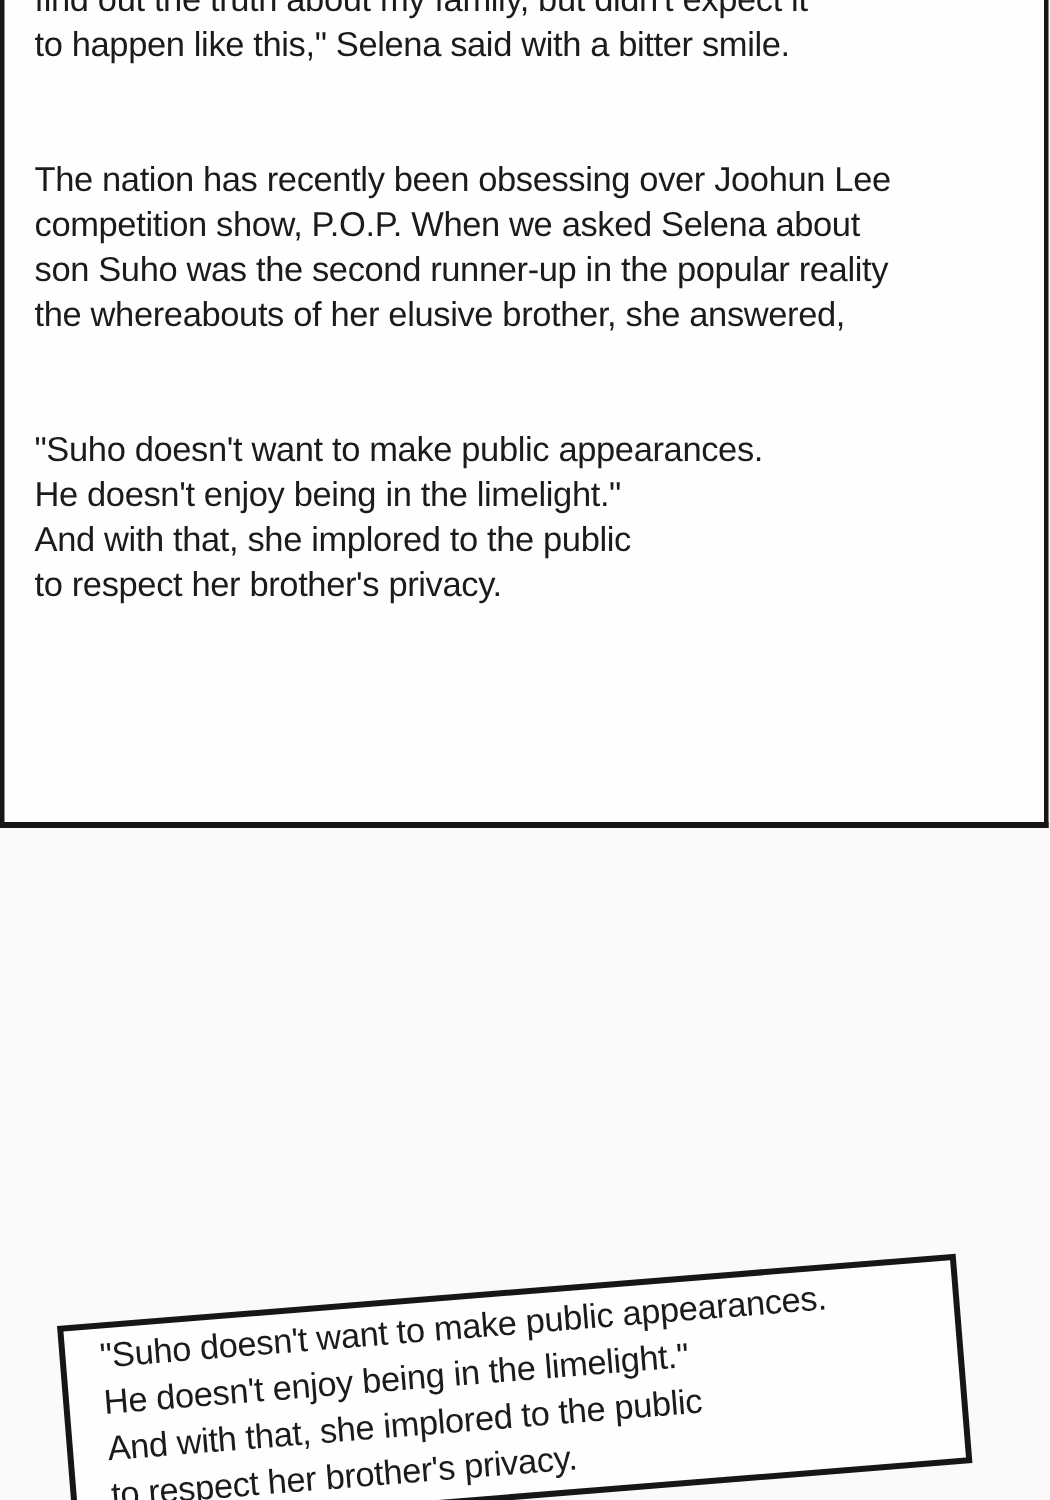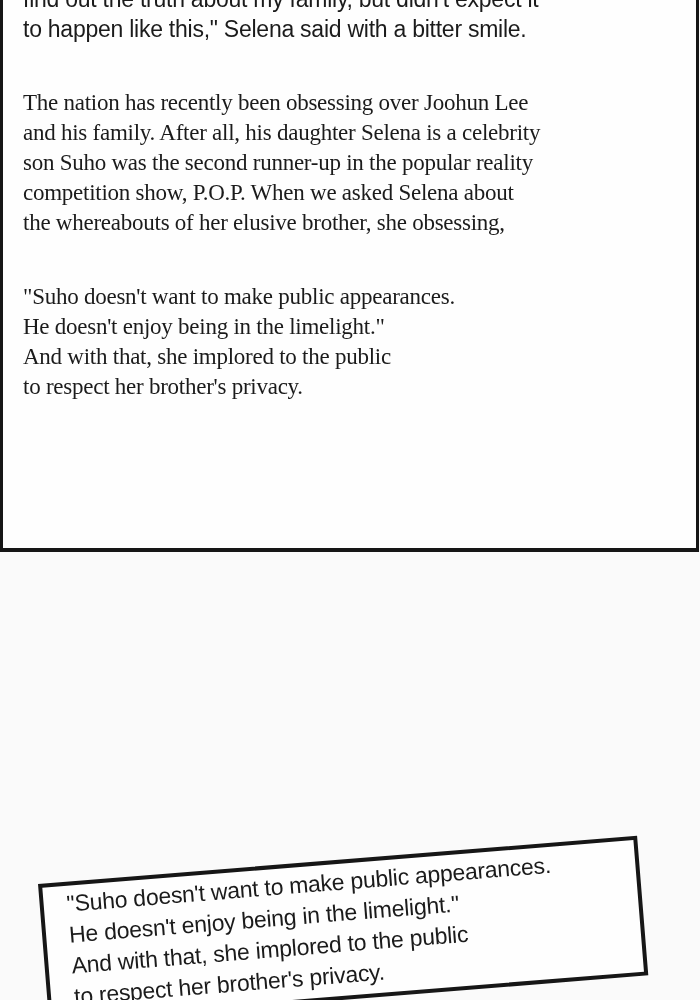--- a/index.html
+++ b/index.html
@@ -24,21 +24,21 @@
     border-left: 3px solid #161616;
     border-right: 3px solid #161616;
     border-bottom: 4px solid #161616;
     overflow: hidden;
   }
   .top-panel .text-block {
     padding: 0 16px 0 20px;
     margin-top: -16px;
   }
   .para { margin: 0; }
-  .para + .para { margin-top: 44px; font-family: Liberation Serif, serif; }
+  .para + .para { margin-top: 60px; }
   .line {
     font-size: 23px;
     line-height: 30px;
     letter-spacing: -0.25px;
     color: #1b1b1b;
     white-space: nowrap;
   }
   
   .bottom-panel {
     position: absolute;
@@ -64,24 +64,23 @@
   <div class="top-panel">
     <div class="text-block">
 
       <div class="para">
         <div class="line">find out the truth about my family, but didn't expect it</div>
         <div class="line">to happen like this," Selena said with a bitter smile.</div>
       </div>
 
       <div class="para">
         <div class="line">The nation has recently been obsessing over Joohun Lee</div>
-        <div class="line">and his family. After all, his daughter Selena is a celebrity</div>
+        <div class="line">competition show, P.O.P. When we asked Selena about</div>
         <div class="line">son Suho was the second runner-up in the popular reality</div>
-        <div class="line">competition show, P.O.P. When we asked Selena about</div>
-        <div class="line">the whereabouts of her elusive brother, she obsessing,</div>
+        <div class="line">the whereabouts of her elusive brother, she answered,</div>
       </div>
 
       <div class="para">
         <div class="line">"Suho doesn't want to make public appearances.</div>
         <div class="line">He doesn't enjoy being in the limelight."</div>
         <div class="line">And with that, she implored to the public</div>
         <div class="line">to respect her brother's privacy.</div>
       </div>
 
     </div>

